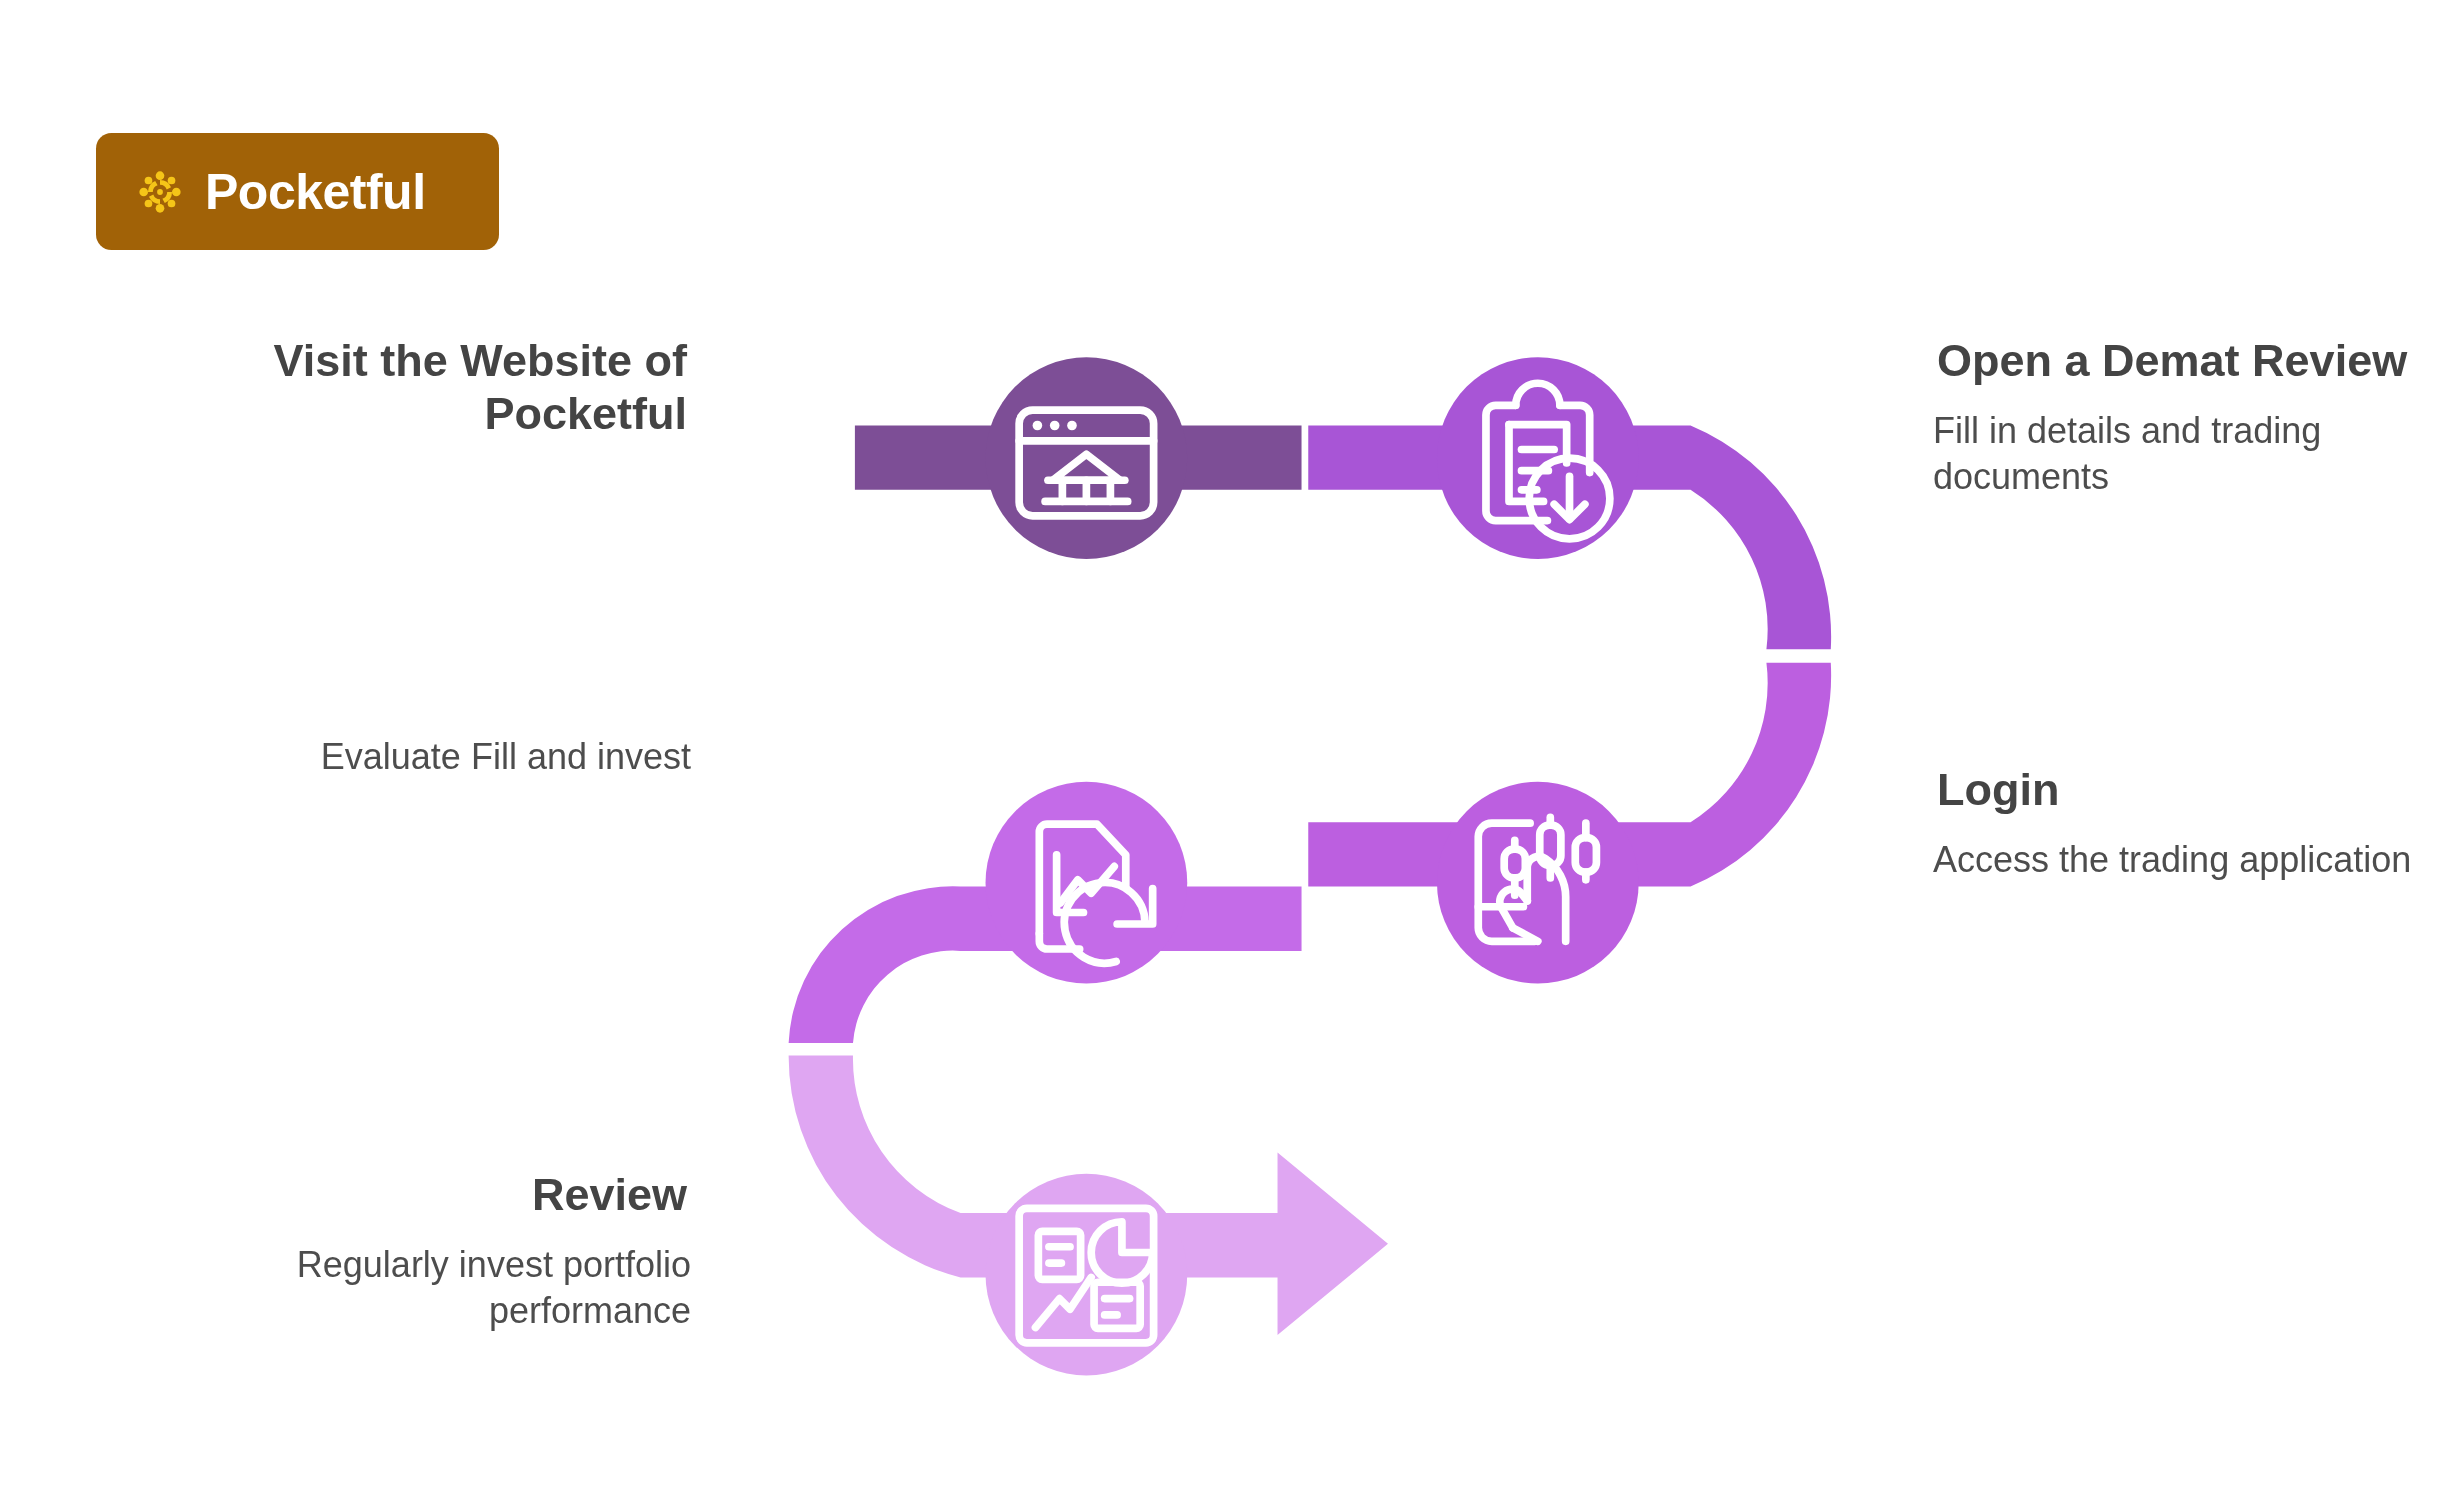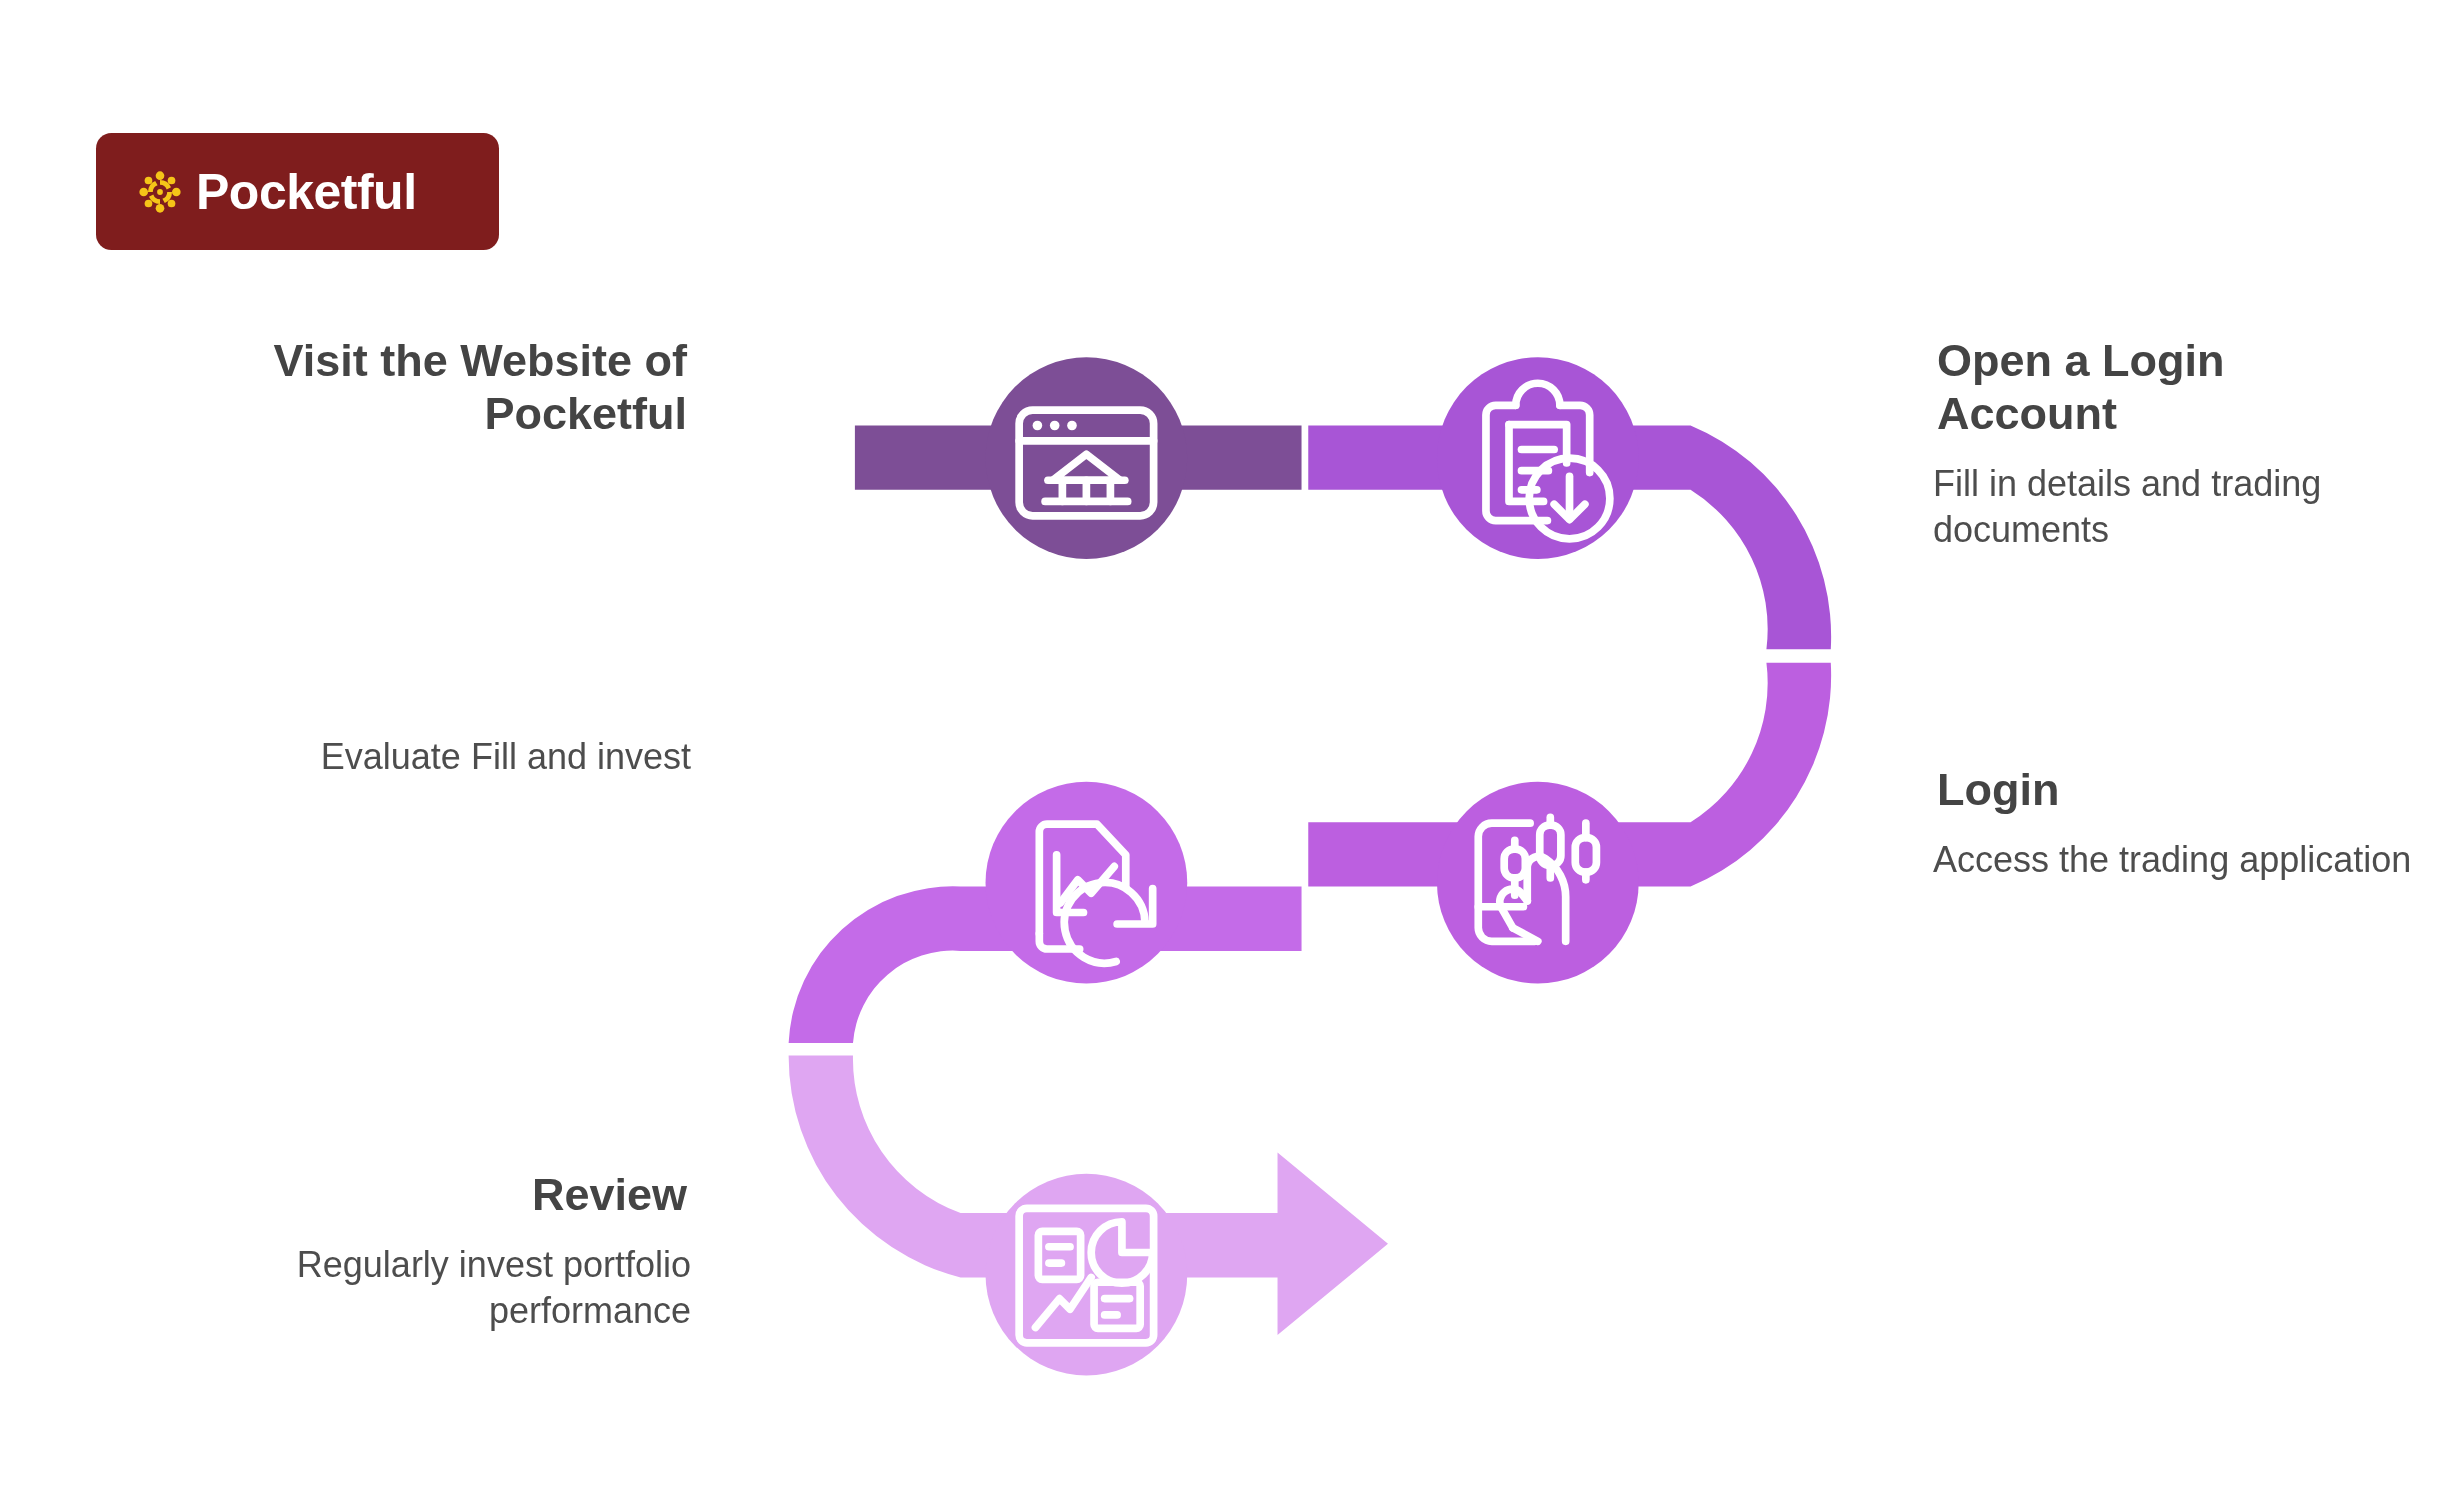--- a/index.html
+++ b/index.html
@@ -23,25 +23,25 @@
     height: 1508px;
   }
 
   
   .logo-badge {
     position: absolute;
     left: 96px;
     top: 133px;
     width: 403px;
     height: 117px;
-    background: #7f1d1d;
+    background: #a16207;
     border-radius: 15.4px;
     display: flex;
     align-items: center;
-    gap: 12px;
+    gap: 21px;
     padding-left: 40px;
     box-sizing: border-box;
   }
   .logo-mark {
     width: 48px;
     height: 48px;
     flex: 0 0 auto;
     display: block;
   }
   .logo-word {
@@ -260,21 +260,21 @@
   <div class="step-text align-right" id="text-choose">
     <p class="step-desc">Evaluate Fill and invest</p>
   </div>
 
   <div class="step-text align-right" id="text-review">
     <p class="step-title">Review</p>
     <p class="step-desc">Regularly invest portfolio performance</p>
   </div>
 
   <div class="step-text align-left" id="text-demat">
-    <p class="step-title">Open a Login Account</p>
+    <p class="step-title">Open a Demat Review</p>
     <p class="step-desc">Fill in details and trading documents</p>
   </div>
 
   <div class="step-text align-left" id="text-login">
     <p class="step-title">Login</p>
     <p class="step-desc">Access the trading application</p>
   </div>
 
 </div>
 

